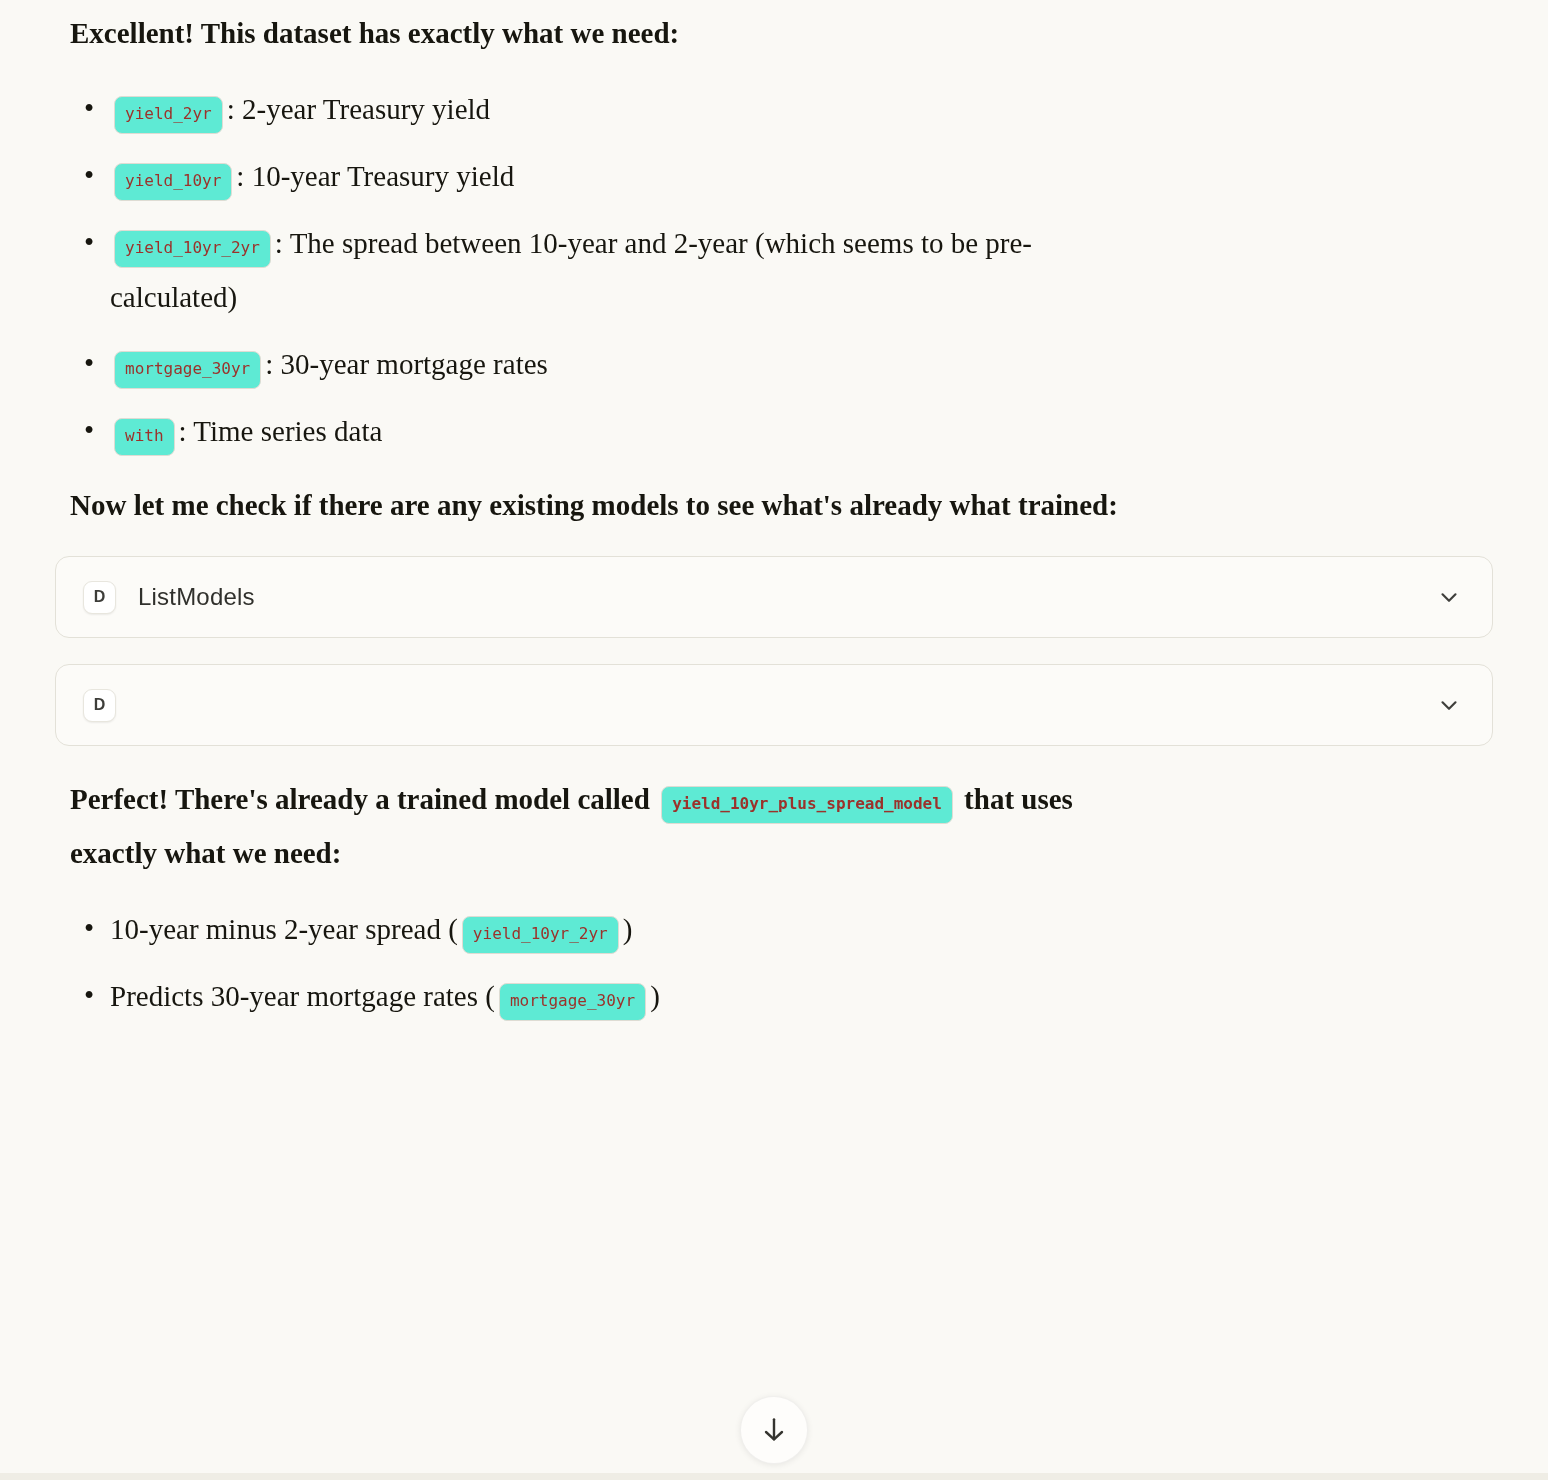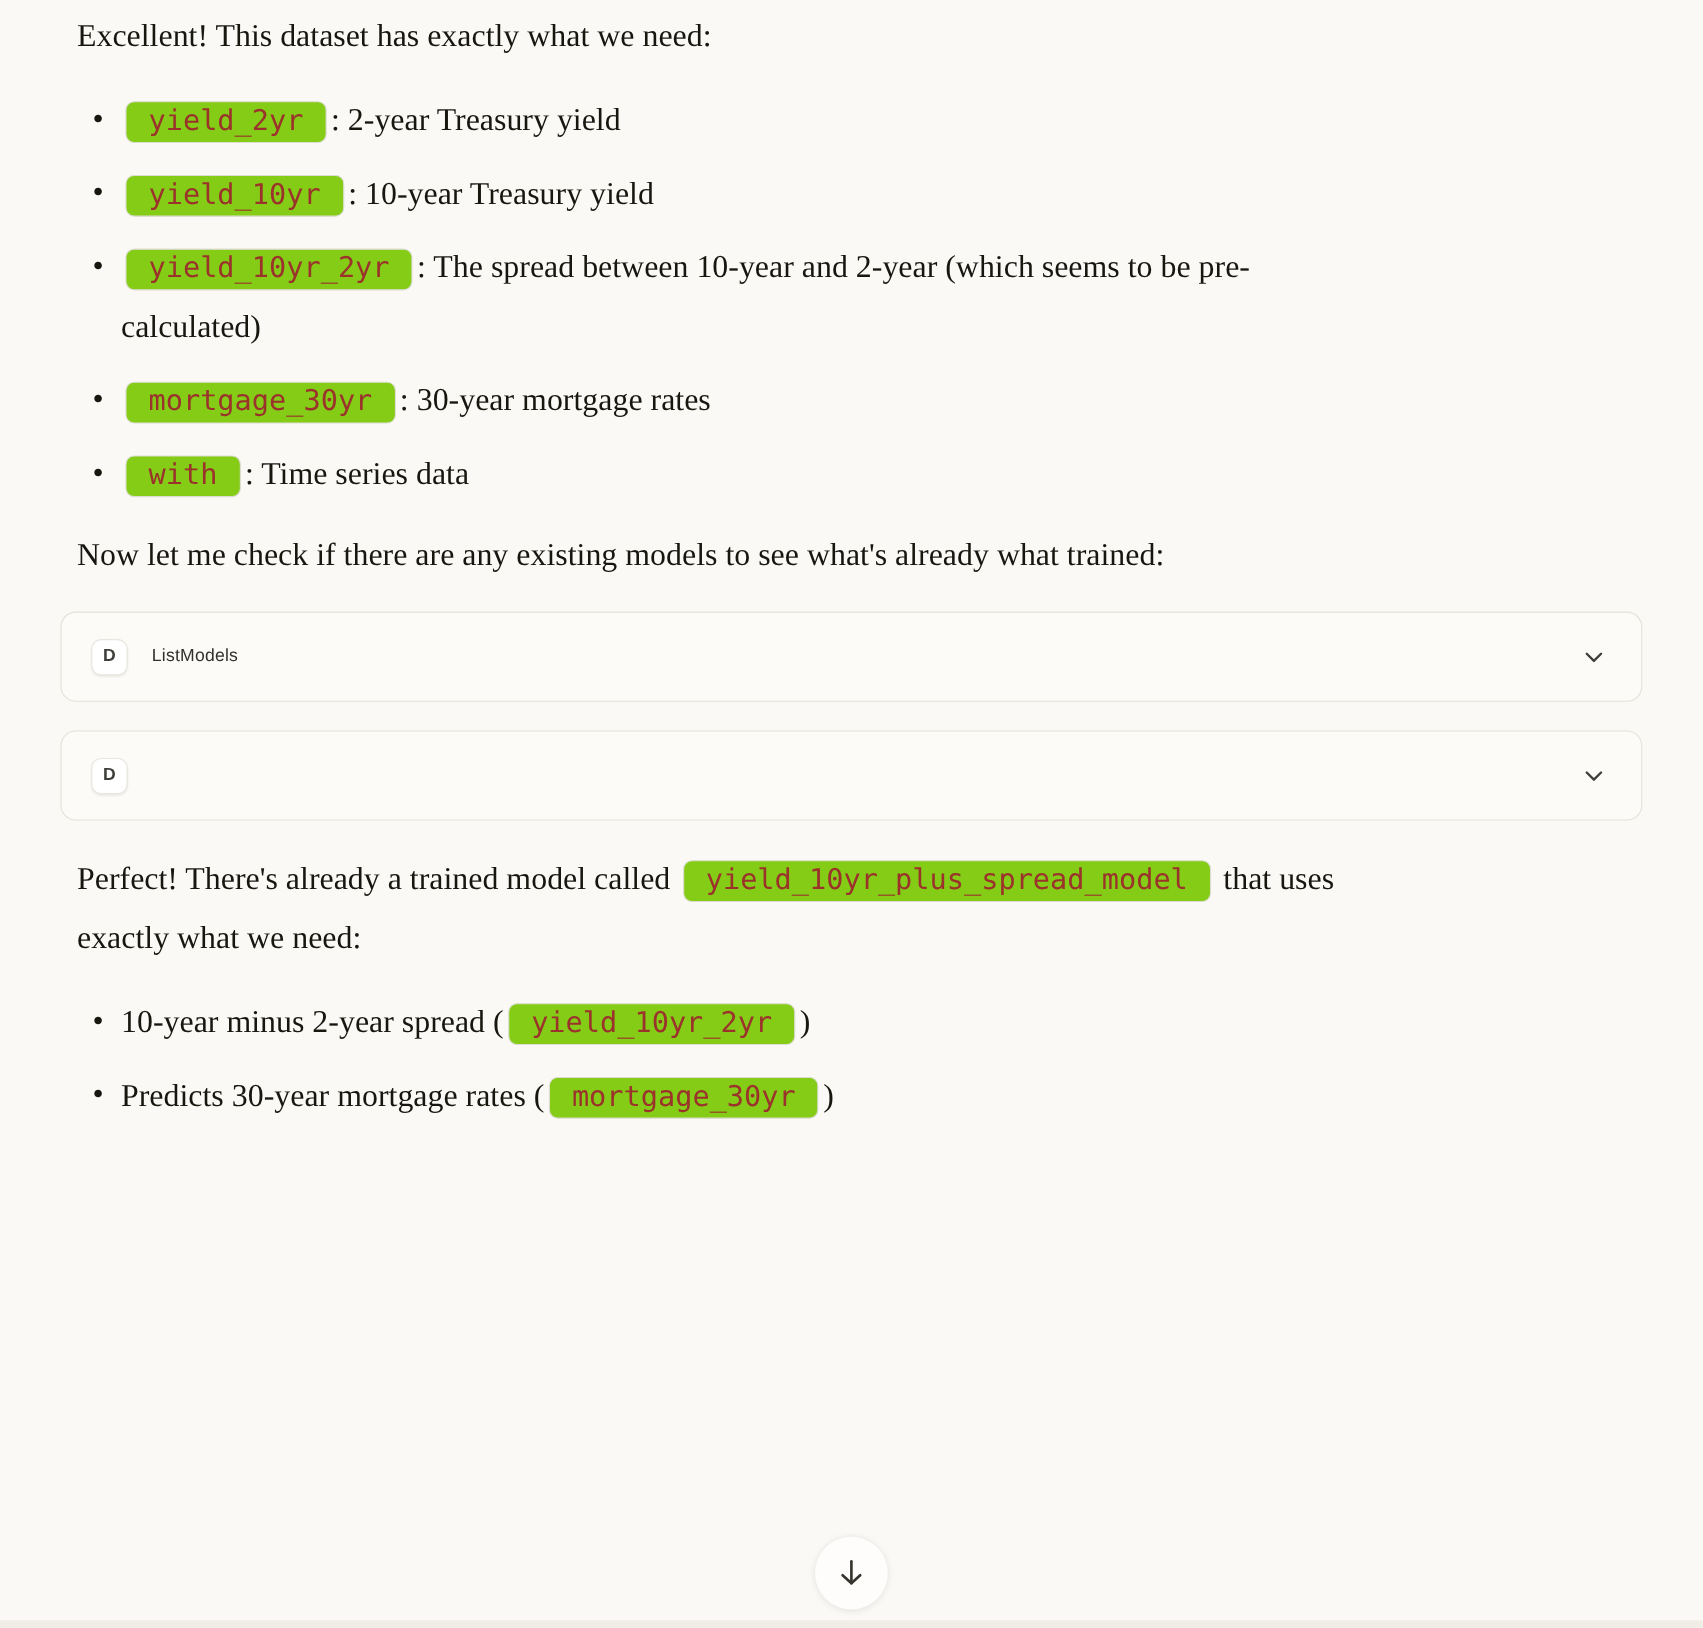--- a/index.html
+++ b/index.html
@@ -16,47 +16,48 @@
     width: 1438px;
     margin-left: 55px;
     padding-top: 6px;
     font-size: 29px;
     line-height: 54px;
   }
   .para {
     white-space: pre-wrap;
     padding: 0 20px 0 15px;
     margin: 0 0 22px 0;
+    font-weight: bold;
   }
   ul.blist {
     list-style: none;
     margin: 0 0 20px 0;
     padding: 0 20px 0 15px;
   }
   ul.blist li {
     white-space: pre-wrap;
     position: relative;
     padding-left: 40px;
     margin-bottom: 13px;
   }
   ul.blist li::before {
     content: "\2022";
     position: absolute;
     left: 14px; top: -1px;
     color: #17160f;
   }
   .code-chip {
     font-family: "DejaVu Sans Mono", monospace;
-    font-size: 26px;
+    font-size: 16px;
     line-height: 30px;
     color: #9B322B;
-    background: #84cc16;
+    background: #5eead4;
     border: 1px solid #DEDCD3;
     border-radius: 8px;
-    padding: 2px 20px 4px;
+    padding: 2px 10px 4px;
     margin: 0 4px;
     display: inline-block;
     vertical-align: baseline;
     white-space: nowrap;
   }
   .tool-card {
     height: 82px;
     border: 1px solid #E3E1D8;
     border-radius: 14px;
     background: #FCFBF8;
@@ -75,21 +76,21 @@
     box-shadow: 0 1px 2px rgba(0,0,0,0.07);
     display: flex; align-items: center; justify-content: center;
     font-weight: bold;
     font-size: 16px;
     line-height: 1;
     color: #3D3D39;
     flex: 0 0 auto;
   }
   .tool-name {
     margin-left: 22px;
-    font-size: 16px;
+    font-size: 24px;
     color: #30302C;
     letter-spacing: 0.2px;
   }
   .tool-chevron {
     margin-left: auto;
     display: flex; align-items: center;
   }
   .scroll-btn {
     position: absolute;
     left: 740px; top: 1396px;

